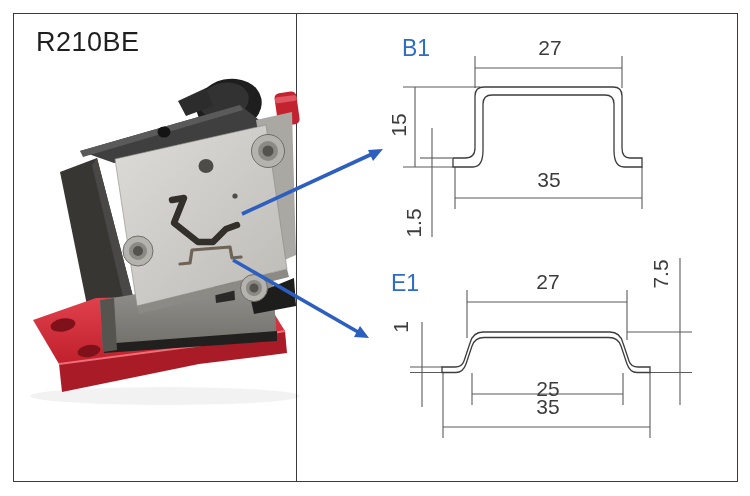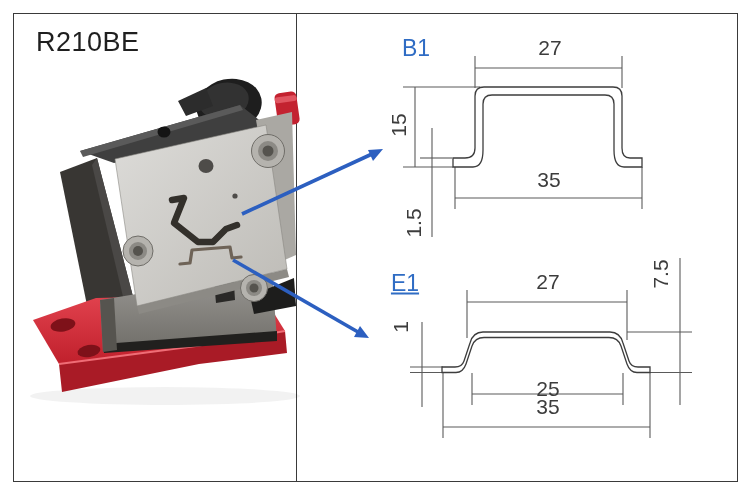--- a/index.html
+++ b/index.html
@@ -174,19 +174,19 @@
   </svg>
 
   <div class="model-label">R210BE</div>
 
   <div class="series-label" style="left:406px;top:48px;margin-left:10px;">B1</div>
   <div class="dim-label" style="left:550px;top:48px;">27</div>
   <div class="dim-label rot" style="left:399px;top:125px;">15</div>
   <div class="dim-label" style="left:549px;top:180px;">35</div>
   <div class="dim-label rot" style="left:414px;top:223px;">1.5</div>
 
-  <div class="series-label" style="left:405px;top:283px;text-decoration:underline;">E1</div>
+  <div class="series-label" style="left:405px;top:283px;">E1</div>
   <div class="dim-label" style="left:548px;top:282px;">27</div>
   <div class="dim-label rot" style="left:661px;top:274px;">7.5</div>
   <div class="dim-label rot" style="left:401px;top:327px;">1</div>
   <div class="dim-label" style="left:548px;top:373px;margin-top:16px;">25</div>
   <div class="dim-label" style="left:548px;top:407px;">35</div>
 </div>
 
 </body></html>

